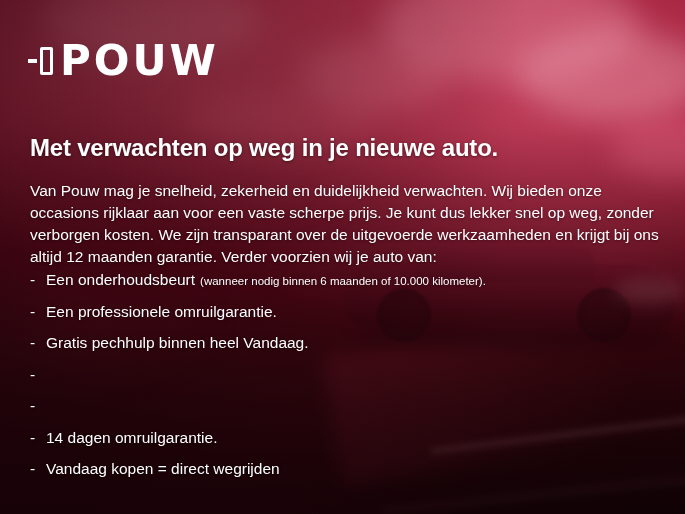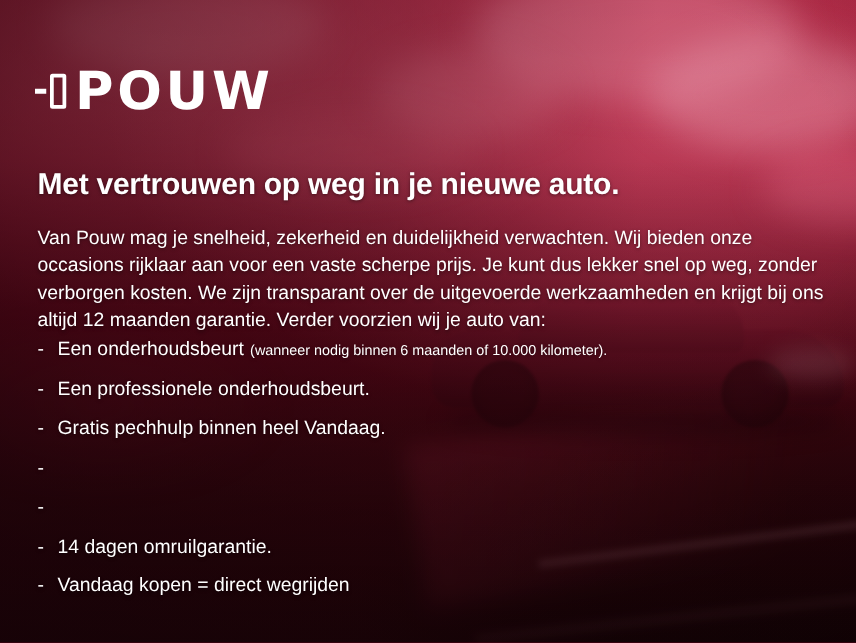--- a/index.html
+++ b/index.html
@@ -174,21 +174,21 @@
   
   .content {
     position: absolute;
     inset: 0;
     color: #ffffff;
   }
 
   .logo {
     position: absolute;
     left: 28px;
-    top: 52px;
+    top: 40px;
     display: flex;
     align-items: center;
     gap: 6px;
   }
   .logo-mark {
     position: relative;
     width: 26px;
     height: 30px;
   }
   .logo-mark .bar {
@@ -299,35 +299,35 @@
   <div class="content">
 
     <div class="logo">
       <span class="logo-mark">
         <span class="bar"></span>
         <span class="dot"></span>
       </span>
       <span class="logo-word">POUW</span>
     </div>
 
-    <div class="headline">Met vertrouwen op weg in je nieuwe auto.</div>
+    <div class="headline">Met verwachten op weg in je nieuwe auto.</div>
 
     <div class="intro">Van Pouw mag je snelheid, zekerheid en duidelijkheid verwachten. Wij bieden onze occasions rijklaar aan voor een vaste scherpe prijs. Je kunt dus lekker snel op weg, zonder verborgen kosten. We zijn transparant over de uitgevoerde werkzaamheden en krijgt bij ons altijd 12 maanden garantie. Verder voorzien wij je auto van:</div>
 
     <div class="bullets">
 
       <div class="bullet">
         <span class="dash">-</span>
         <span>Een onderhoudsbeurt</span>
         <span class="note">(wanneer nodig binnen 6 maanden of 10.000 kilometer).</span>
       </div>
 
       <div class="bullet">
         <span class="dash">-</span>
-        <span>Een professionele onderhoudsbeurt.</span>
+        <span>Een professionele omruilgarantie.</span>
       </div>
 
       <div class="bullet">
         <span class="dash">-</span>
         <span>Gratis pechhulp binnen heel Vandaag.</span>
       </div>
 
       <div class="bullet">
         <span class="dash">-</span>
       </div>

